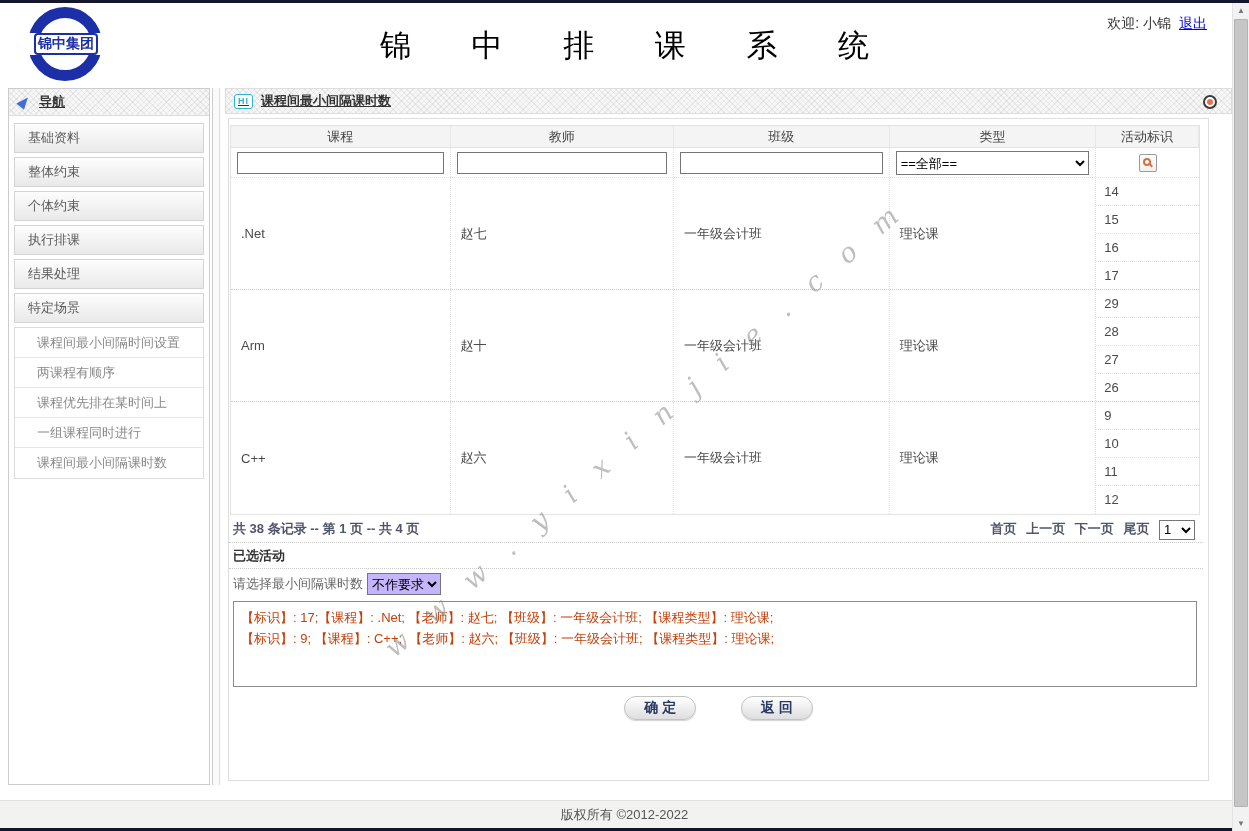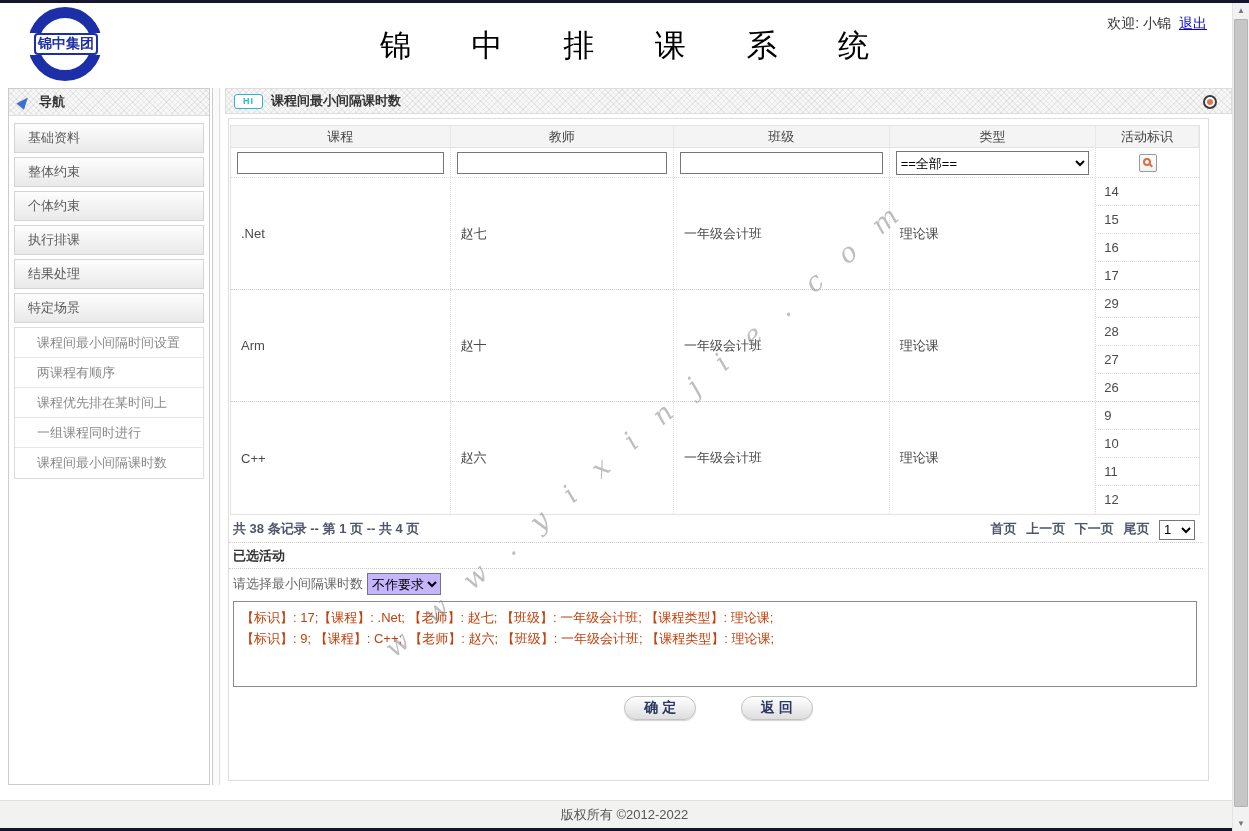--- a/index.html
+++ b/index.html
@@ -19,21 +19,21 @@
                display:flex; align-items:center; justify-content:center; }
   .logo-text { color:#1d2fa8; font-weight:bold; font-size:14px; border:2px solid #1d2fa8;
                border-radius:4px; background:#fff; padding:0 2px; white-space:nowrap; }
   .app-title { position:absolute; left:0; right:0; top:22px; text-align:center;
                font-size:31px; font-weight:400; letter-spacing:26px; color:#000; text-indent:26px; }
   .welcome { position:absolute; right:42px; top:12px; font-size:14px; color:#333; }
   .logout { color:#0000d8; text-decoration:underline; cursor:pointer; margin-left:4px; }
 
   .hatch { background-color:#f7f7f7;
     background-image:repeating-linear-gradient(45deg, rgba(110,110,110,.10) 0 1px, transparent 1px 4px),
-                     repeating-linear-gradient(135deg, rgba(110,110,110,.10) 0 1px, transparent 1px 4px); }
+                     repeating-linear-gradient(135deg, rgba(110,110,110,.10) 0 1px, transparent 1px 4px);text-decoration:underline; }
 
   
   .sidebar { position:absolute; left:8px; top:88px; width:202px; height:697px;
              border:1px solid #ccc; background:#fff; }
   .side-header { height:27px; border-bottom:1px solid #ddd; display:flex; align-items:center;
                  padding-left:10px; font-size:13px; font-weight:bold; color:#333; }
   .nav-icon { width:0; height:0; border-bottom:12px solid #3f6fd6; border-left:5px solid transparent;
               border-right:5px solid transparent; transform:rotate(40deg); margin-right:10px; }
   .side-items { padding:3px 4px; }
   .side-item { height:30px; line-height:28px; margin:4px 1px; padding-left:13px;
@@ -45,21 +45,21 @@
   .side-subitem:last-child { border-bottom:none; }
 
   .splitter { position:absolute; left:212px; top:88px; width:8px; height:697px;
               background:#fafafa; border-left:1px solid #ccc; border-right:1px solid #ddd; cursor:col-resize; }
 
   
   main { position:absolute; left:225px; top:88px; width:1007px; height:697px; }
   .panel-titlebar { height:26px; border:1px solid #ddd; display:flex; align-items:center;
                     padding:0 8px; position:relative; }
   .hi-icon { font-size:9px; font-weight:bold; letter-spacing:1px; color:#2fb4cf;
-             border:1px solid #2fb4cf; border-radius:3px; padding:2px 8px; background:#fff;
+             border:1px solid #2fb4cf; border-radius:3px; padding:2px 3px; background:#fff;
              margin-right:8px; line-height:1; }
   .panel-title { font-size:13px; font-weight:bold; color:#333; }
   .collapse-icon { position:absolute; right:14px; top:6px; width:14px; height:14px; border-radius:50%;
                    border:2px solid #3a3a3a; display:flex; align-items:center; justify-content:center;
                    cursor:pointer; background:#fff; }
   .collapse-icon .dot { width:6px; height:6px; border-radius:50%; background:#e2734d; }
 
   .content-panel { position:absolute; left:3px; top:30px; width:981px; height:663px;
                    border:1px solid #ddd; background:#fff; }
 

